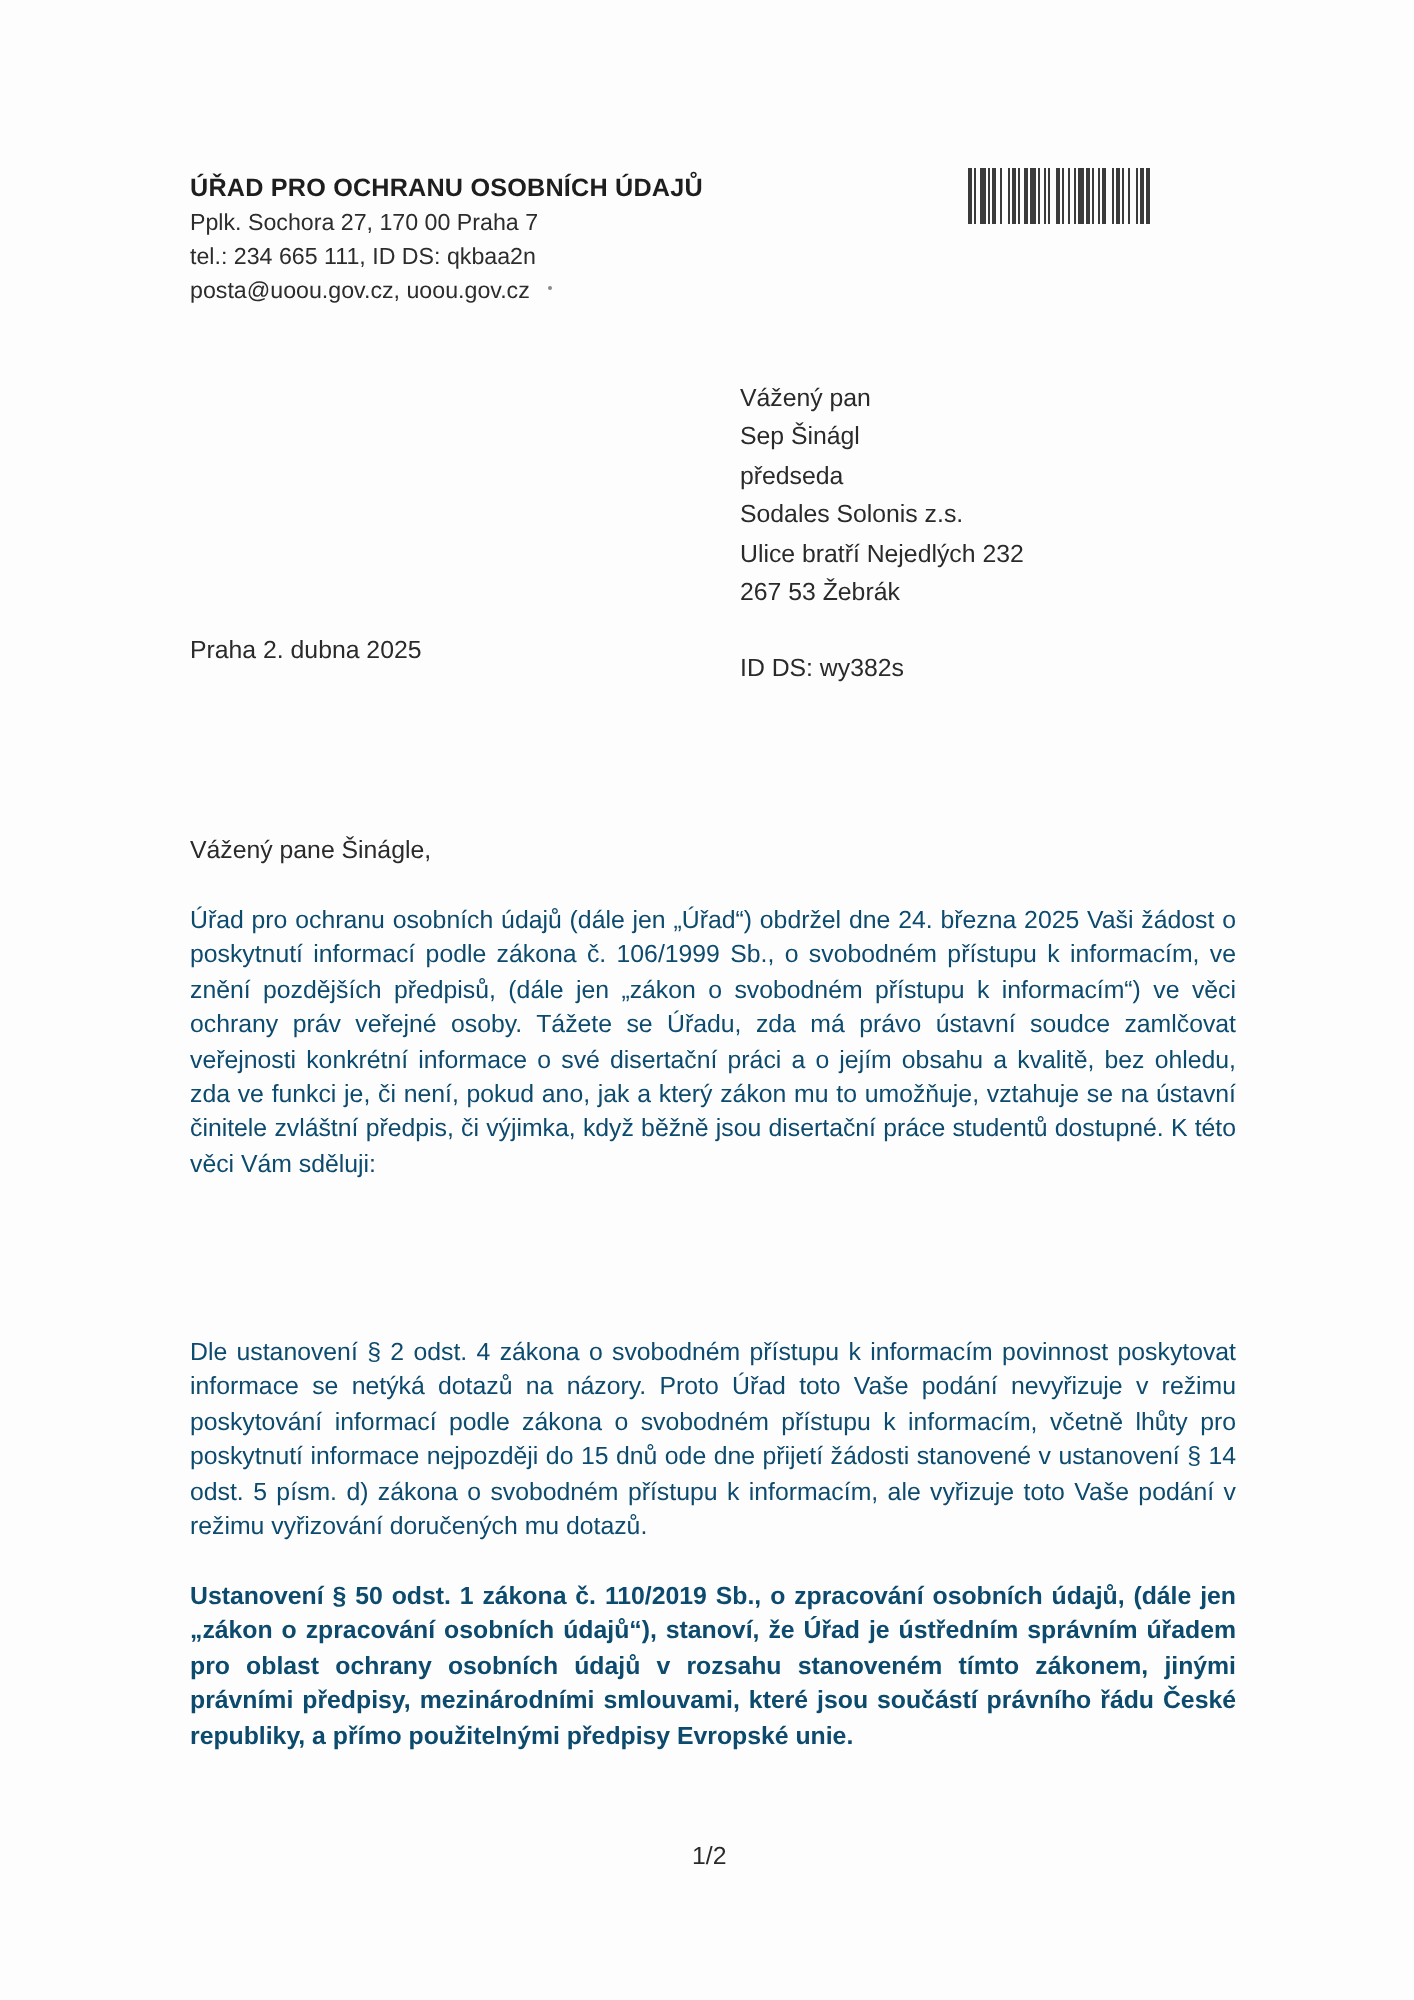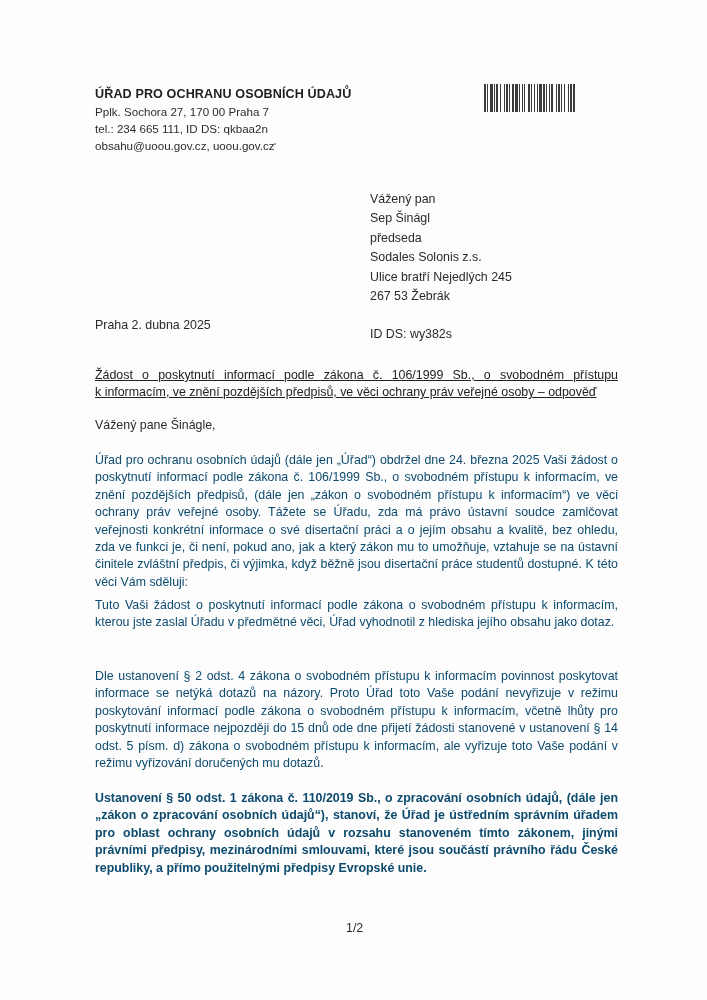--- a/index.html
+++ b/index.html
@@ -125,21 +125,21 @@
 </style>
 </head>
 <body>
 
 <div class="page">
 
   <div class="org-block">
     <div class="org-name">ÚŘAD PRO OCHRANU OSOBNÍCH ÚDAJŮ</div>
     <div class="org-line">Pplk. Sochora 27, 170 00 Praha 7</div>
     <div class="org-line">tel.: 234 665 111, ID DS: qkbaa2n</div>
-    <div class="org-line">obsahu@uoou.gov.cz, uoou.gov.cz</div>
+    <div class="org-line">posta@uoou.gov.cz, uoou.gov.cz</div>
   </div>
 
   <div class="speck"></div>
 
   <div class="barcode" id="barcode">
       <span style="width: 2px; background: rgb(59, 59, 59);"></span>
       <span style="width: 1px; background: transparent;"></span>
       <span style="width: 1px; background: rgb(59, 59, 59);"></span>
       <span style="width: 2px; background: transparent;"></span>
       <span style="width: 3px; background: rgb(59, 59, 59);"></span>
@@ -201,33 +201,28 @@
     </div>
 
   <div class="refs">
   </div>
 
   <div class="recipient">
     <div class="line">Vážený pan</div>
     <div class="line">Sep Šinágl</div>
     <div class="line">předseda</div>
     <div class="line">Sodales Solonis z.s.</div>
-    <div class="line">Ulice bratří Nejedlých 245</div>
+    <div class="line">Ulice bratří Nejedlých 232</div>
     <div class="line">267 53 Žebrák</div>
     <div class="line ids">ID DS: wy382s</div>
   </div>
 
   <div class="date">Praha 2. dubna 2025</div>
 
-  <div class="subject">
-    <div class="l1">Žádost o poskytnutí informací podle zákona č. 106/1999 Sb., o svobodném přístupu</div>
-    <div class="l2">k informacím, ve znění pozdějších předpisů, ve věci ochrany práv veřejné osoby – odpověď</div>
-  </div>
 
   <div class="greeting">Vážený pane Šinágle,</div>
 
   <div class="para p1">Úřad pro ochranu osobních údajů (dále jen „Úřad“) obdržel dne 24. března 2025 Vaši žádost o poskytnutí informací podle zákona č. 106/1999 Sb., o svobodném přístupu k informacím, ve znění pozdějších předpisů, (dále jen „zákon o svobodném přístupu k informacím“) ve věci ochrany práv veřejné osoby. Tážete se Úřadu, zda má právo ústavní soudce zamlčovat veřejnosti konkrétní informace o své disertační práci a o jejím obsahu a kvalitě, bez ohledu, zda ve funkci je, či není, pokud ano, jak a který zákon mu to umožňuje, vztahuje se na ústavní činitele zvláštní předpis, či výjimka, když běžně jsou disertační práce studentů dostupné. K této věci Vám sděluji:</div>
-  <div class="para p2">Tuto Vaši žádost o poskytnutí informací podle zákona o svobodném přístupu k informacím, kterou jste zaslal Úřadu v předmětné věci, Úřad vyhodnotil z hlediska jejího obsahu jako dotaz.</div>
   <div class="para p3">Dle ustanovení § 2 odst. 4 zákona o svobodném přístupu k informacím povinnost poskytovat informace se netýká dotazů na názory. Proto Úřad toto Vaše podání nevyřizuje v režimu poskytování informací podle zákona o svobodném přístupu k informacím, včetně lhůty pro poskytnutí informace nejpozději do 15 dnů ode dne přijetí žádosti stanovené v ustanovení § 14 odst. 5 písm. d) zákona o svobodném přístupu k informacím, ale vyřizuje toto Vaše podání v režimu vyřizování doručených mu dotazů.</div>
   <div class="para p4">Ustanovení § 50 odst. 1 zákona č. 110/2019 Sb., o zpracování osobních údajů, (dále jen „zákon o zpracování osobních údajů“), stanoví, že Úřad je ústředním správním úřadem pro oblast ochrany osobních údajů v rozsahu stanoveném tímto zákonem, jinými právními předpisy, mezinárodními smlouvami, které jsou součástí právního řádu České republiky, a přímo použitelnými předpisy Evropské unie.</div>
 
   <div class="page-number">1/2</div>
 </div>
 
 </body></html>

